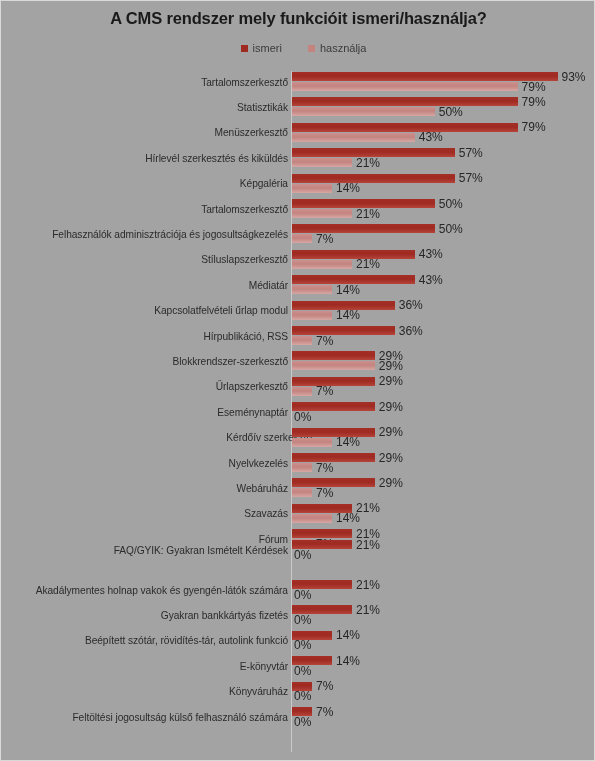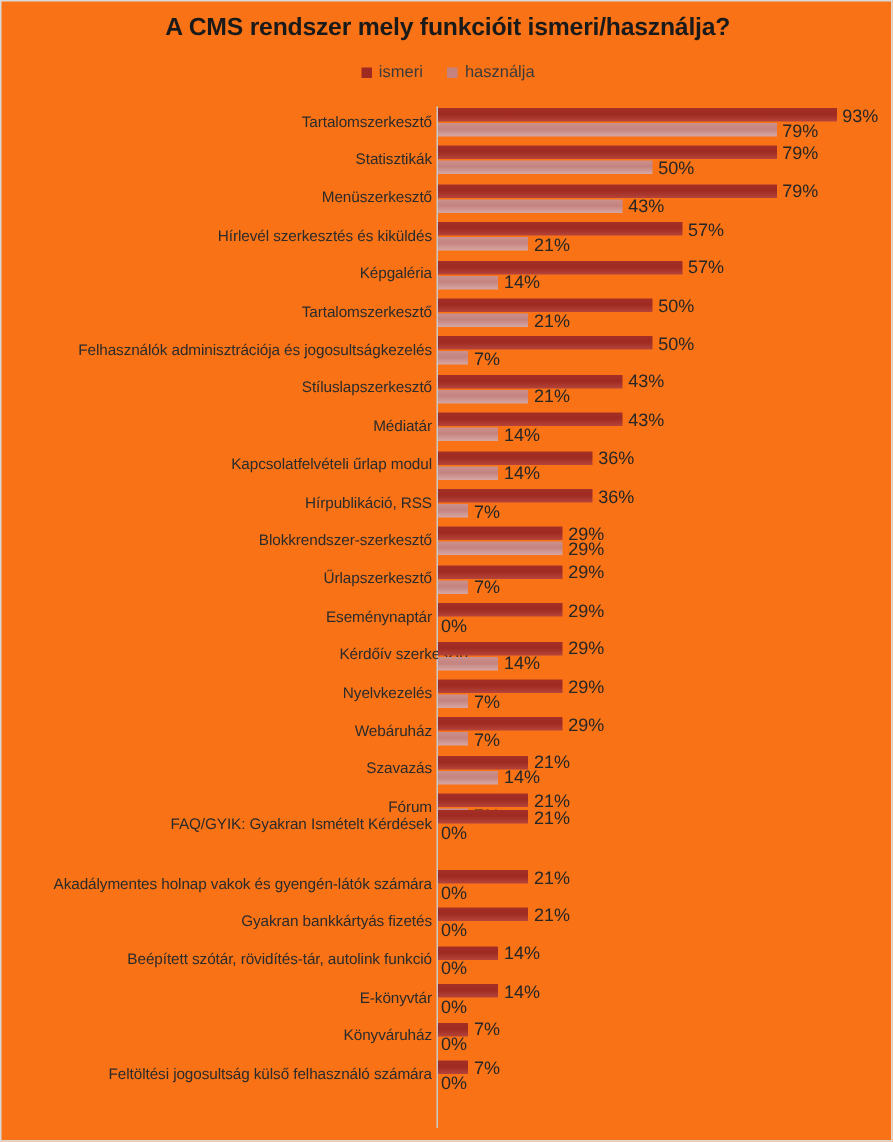--- a/index.html
+++ b/index.html
@@ -8,21 +8,21 @@
     background: #ffffff;
   }
   body {
     font-family: "Liberation Sans", sans-serif;
     -webkit-font-smoothing: antialiased;
   }
   #chart-root {
     position: relative;
     width: 595px;
     height: 761px;
-    background: #f97316;
+    background: #a3a3a3;
     border: 1px solid #d9d9d9;
     box-sizing: border-box;
     overflow: hidden;
   }
   .chart-title {
     position: absolute;
     top: 8px;
     left: 0;
     width: 595px;
     text-align: center;
@@ -38,20 +38,21 @@
     width: 595px;
     display: flex;
     justify-content: center;
     align-items: center;
     gap: 16px;
   }
   .legend-item {
     display: flex;
     align-items: center;
     gap: 5px;
+    margin-left: 10px;
   }
   .legend-swatch {
     width: 7px;
     height: 7px;
     display: block;
   }
   .legend-label {
     font-size: 11px;
     color: #3b3b3b;
   }

